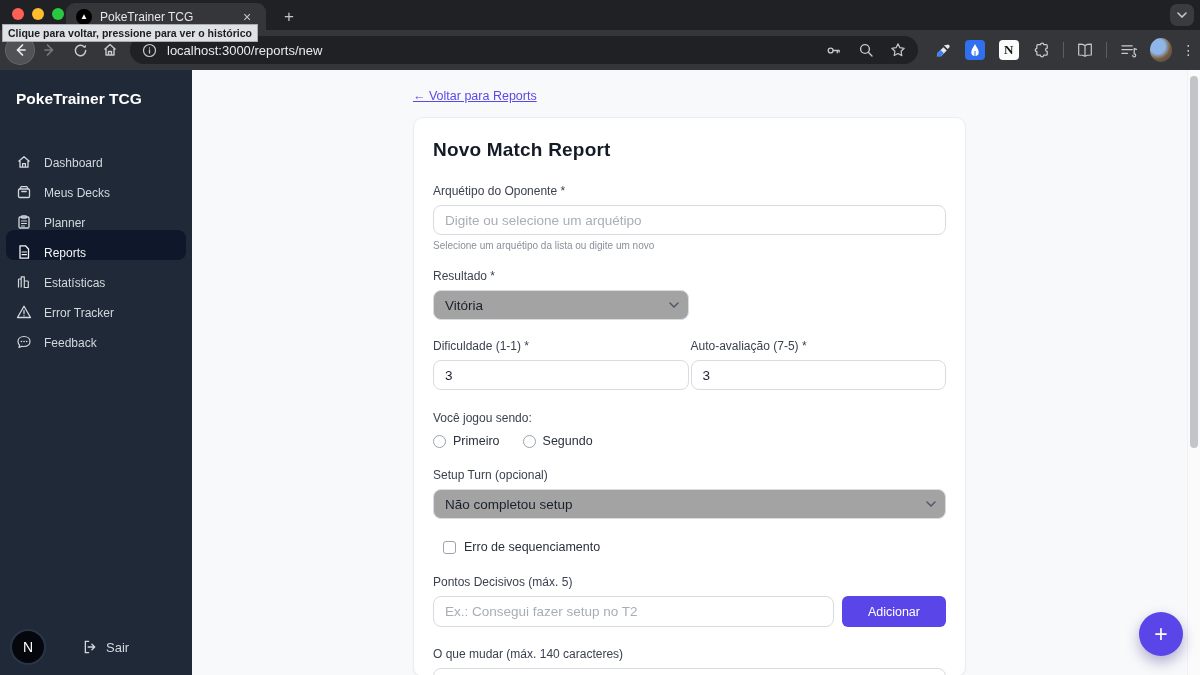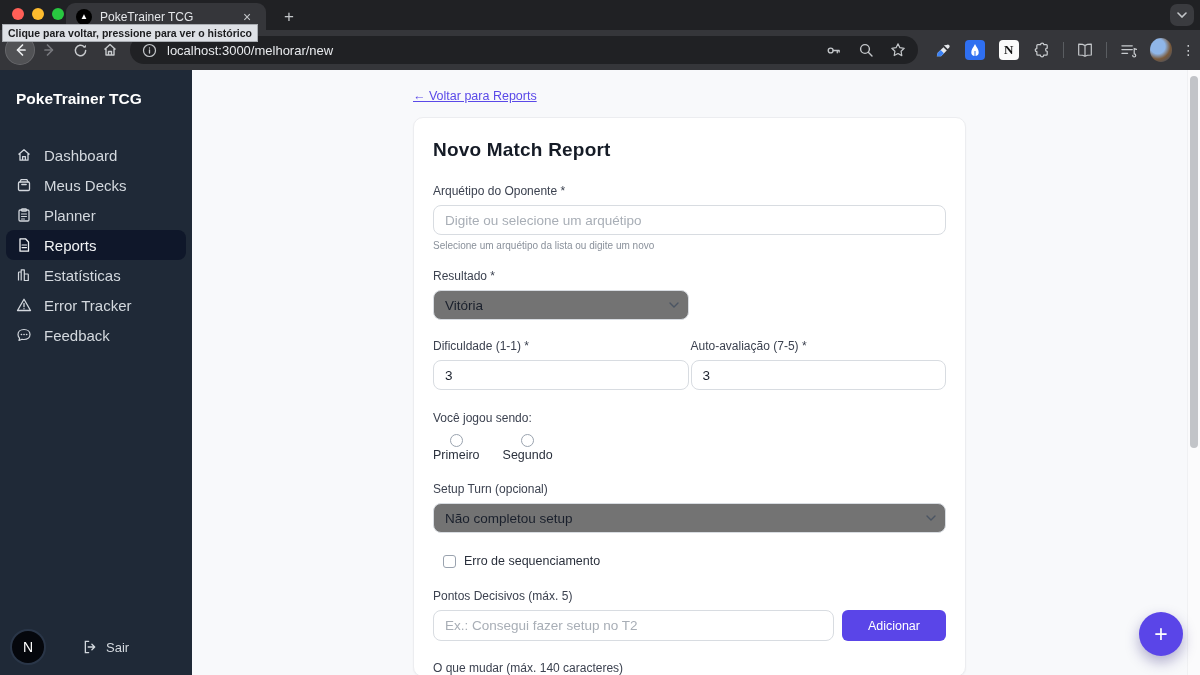--- a/index.html
+++ b/index.html
@@ -44,22 +44,22 @@
   .vsep { width:1px; height:16px; background:#5a5d61; }
   .chrome-avatar { width:24px; height:24px; border-radius:50%;
                    background:radial-gradient(circle at 35% 35%, #8fb6e8 0 35%, #7a5a3a 60%, #2e4a72 100%); }
   .kebab { color:#c8cbce; font-size:14px; letter-spacing:0; width:16px; text-align:center; }
 
   
   .app { position:absolute; top:70px; left:0; width:1200px; height:605px; background:#f8f9fb; }
   .sidebar { position:absolute; left:0; top:0; width:192px; height:605px; background:#1f2937; }
   .brand { color:#fff; font-size:15.5px; font-weight:bold; padding:20px 16px 0 16px; }
   .nav { margin-top:32px; }
-  .nav-item { display:flex; align-items:center; gap:12px; height:30px; margin:0 6px; padding:0 10px;
-              border-radius:8px; color:#d3d8de; font-size:15px; }
+  .nav-item { display:flex; align-items:flex-end; gap:12px; height:30px; margin:0 6px; padding:0 10px;
+              border-radius:8px; color:#d3d8de; font-size:12px; }
   .nav-item.active { background:#0f172a; color:#f1f3f5; }
   .nav-item .ico { width:16px; height:16px; flex:0 0 16px; }
   .side-bottom { position:absolute; left:0; bottom:12px; width:192px; display:flex; align-items:center; }
   .user-avatar { width:32px; height:32px; border-radius:50%; background:#05070c; color:#fff; font-size:14px;
                  margin-left:12px; display:flex; align-items:center; justify-content:center;
                  box-shadow:0 0 0 2px #2a3648; }
   .logout { display:flex; align-items:center; gap:8px; color:#d3d8de; font-size:13px; margin-left:39px; }
 
   
   .main { position:absolute; left:192px; top:0; width:868px; height:605px; overflow:hidden; }
@@ -69,24 +69,24 @@
           box-shadow:0 1px 2px rgba(16,24,40,.04); padding:21px 19px 40px 19px; height:560px; }
   .card h1 { font-size:19px; color:#151b26; margin-bottom:23px; letter-spacing:.2px; }
   .lbl { display:block; font-size:12px; color:#3c4250; margin-bottom:7px; }
   .inp { width:100%; height:30px; border:1px solid #d8dce1; border-radius:8px; padding:0 11px;
          font-size:13.5px; color:#1a202c; background:#fff; font-family:inherit; outline:none; }
   .inp::placeholder { color:#a8aeb6; }
   .helper { font-size:10px; color:#8a919b; margin-top:5px; }
   .fgroup { margin-bottom:18px; }
   .grid2 { display:grid; grid-template-columns:1fr 1fr; column-gap:2px; margin-bottom:19px; }
   .selectbox { position:relative; height:30px; border:1px solid #d8dce1; border-radius:8px;
-               display:flex; align-items:center; padding:0 26px 0 11px; font-size:13.5px; color:#1a202c; background:#737373; }
+               display:flex; align-items:center; padding:0 26px 0 11px; font-size:13.5px; color:#1a202c; background:#a3a3a3; }
   .selectbox .chev { position:absolute; right:9px; top:50%; margin-top:-3px; }
   .radio-row { display:flex; align-items:center; gap:23px; margin-bottom:20px; }
-  .radio { display:flex; align-items:center; gap:1px; font-size:12.5px; color:#2a303c;flex-direction:column; }
+  .radio { display:flex; align-items:center; gap:7px; font-size:12.5px; color:#2a303c; }
   .rdot { width:13px; height:13px; border:1px solid #9aa3af; border-radius:50%; background:#fff; }
   .check-row { display:flex; align-items:center; gap:8px; font-size:12.5px; color:#2a303c; margin:21px 10px; }
   .cbox { width:13px; height:13px; border:1px solid #9aa3af; border-radius:3px; background:#fff; }
   .points-row { display:flex; gap:8px; }
   .points-row .inp { flex:1; height:31px; }
   .btn-primary { height:31px; padding:0 26px; background:#5a45e8; color:#fff; border:none;
                  border-radius:6px; font-size:12.5px; font-family:inherit; }
   .fab { position:absolute; left:1139px; top:612px; width:44px; height:44px; border-radius:50%;
          background:#5a45e8; color:#fff; font-size:23px; font-weight:300; display:flex; align-items:center;
          justify-content:center; box-shadow:0 6px 14px rgba(40,30,120,.35); z-index:20; }
@@ -144,21 +144,21 @@
     <svg width="16" height="16" viewBox="0 0 16 16">
       <path d="M2.5 7.5L8 2.5l5.5 5M4 6.8V13h8V6.8M6.5 13V9.5h3V13" stroke="currentColor" stroke-width="1.4" fill="none" stroke-linejoin="round"></path>
       </svg>
   </div>
 
   <div class="omnibox">
     <svg width="15" height="15" viewBox="0 0 16 16">
       <circle cx="8" cy="8" r="6.4" stroke="#c3c6c9" stroke-width="1.3" fill="none"></circle>
       <path d="M8 7.3v3.4M8 5.2v.2" stroke="#c3c6c9" stroke-width="1.4" stroke-linecap="round"></path>
       </svg>
-    <span class="url">localhost:3000/melhorar/new</span>
+    <span class="url">localhost:3000/reports/new</span>
     <span class="omni-ico">
       <svg width="17" height="17" viewBox="0 0 18 18">
           <circle cx="6" cy="9" r="2.6" stroke="currentColor" stroke-width="1.4" fill="none"></circle>
       <path d="M8.6 9h6.4M13 9v2.4M15 9v1.6" stroke="currentColor" stroke-width="1.4" stroke-linecap="round" fill="none"></path>
         </svg>
       </span>
     <span class="omni-ico">
       <svg width="16" height="16" viewBox="0 0 16 16">
           <circle cx="7" cy="7" r="4.4" stroke="currentColor" stroke-width="1.4" fill="none"></circle>
       <path d="M10.3 10.3L14 14" stroke="currentColor" stroke-width="1.4" stroke-linecap="round"></path>

